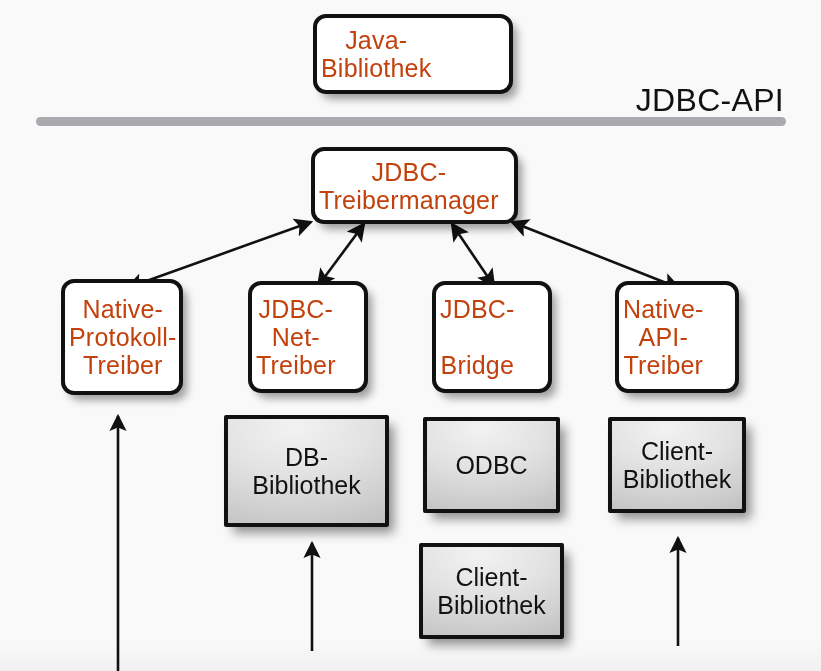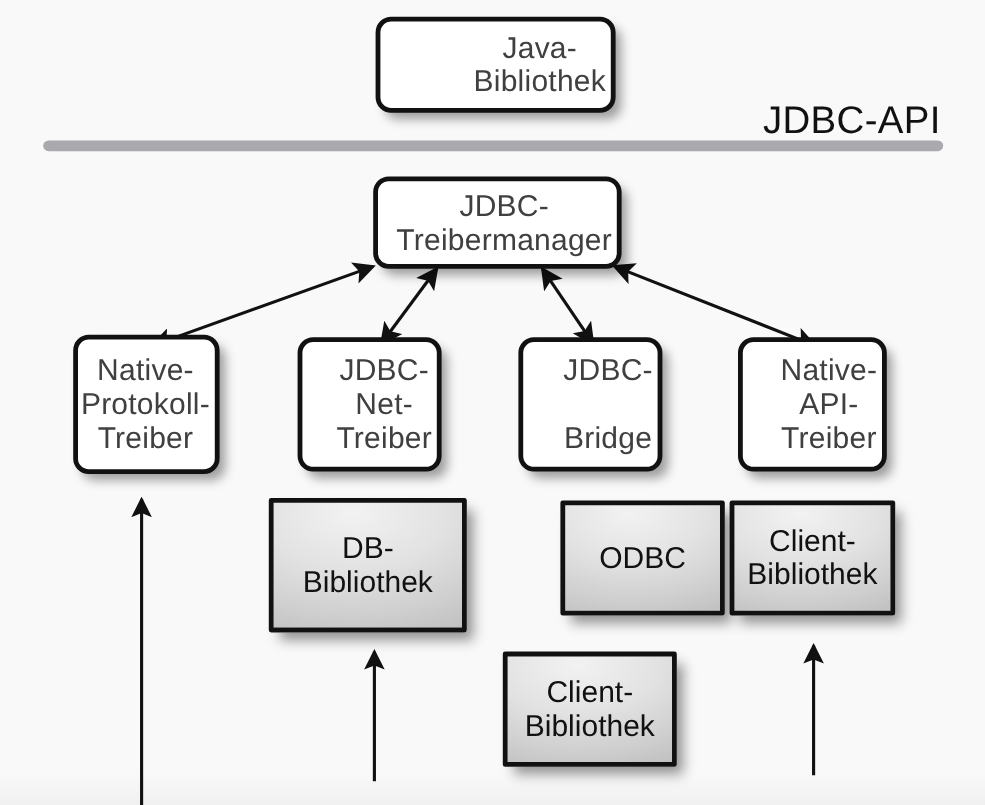--- a/index.html
+++ b/index.html
@@ -23,23 +23,23 @@
 
   
   .rbox {
     position: absolute;
     box-sizing: border-box;
     background: #ffffff;
     border: 4px solid #111111;
     border-radius: 13px;
     display: flex;
     align-items: center;
-    justify-content: flex-end;
+    justify-content: flex-start;
     text-align: center;
-    color: #404040;
+    color: #c2410c;
     font-size: 25px;
     line-height: 1.12;
     letter-spacing: 0.2px;
     box-shadow: 6px 7px 9px -2px rgba(0,0,0,0.38);
     z-index: 5;
   }
   .rbox .lbl { display: block; padding: 0 4px; }
 
   
   .gbox {
@@ -169,21 +169,21 @@
     </span>
   </div>
 
   <div class="gbox" style="left:224px; top:415px; width:165px; height:112px;">
     <span class="lbl">
       <span>DB-</span><br>
       <span>Bibliothek</span>
     </span>
   </div>
 
-  <div class="gbox" style="left:423px; top:417px; width:137px; height:96px;margin-left:44px;">
+  <div class="gbox" style="left:423px; top:417px; width:137px; height:96px;">
     <span class="lbl">
       <span>ODBC</span>
     </span>
   </div>
 
   <div class="gbox" style="left:608px; top:417px; width:138px; height:96px;">
     <span class="lbl">
       <span>Client-</span><br>
       <span>Bibliothek</span>
     </span>

